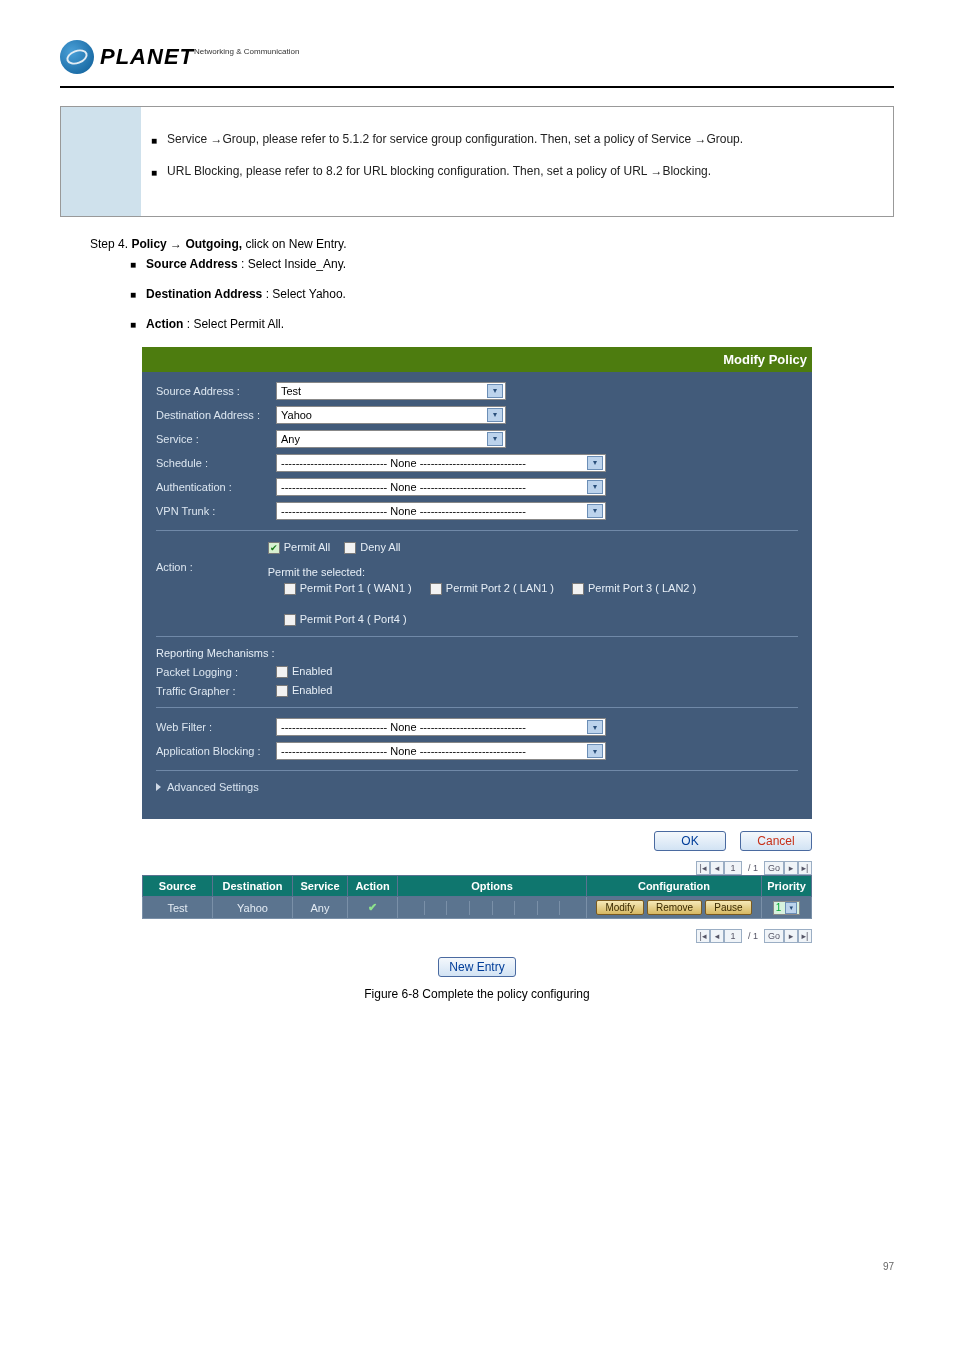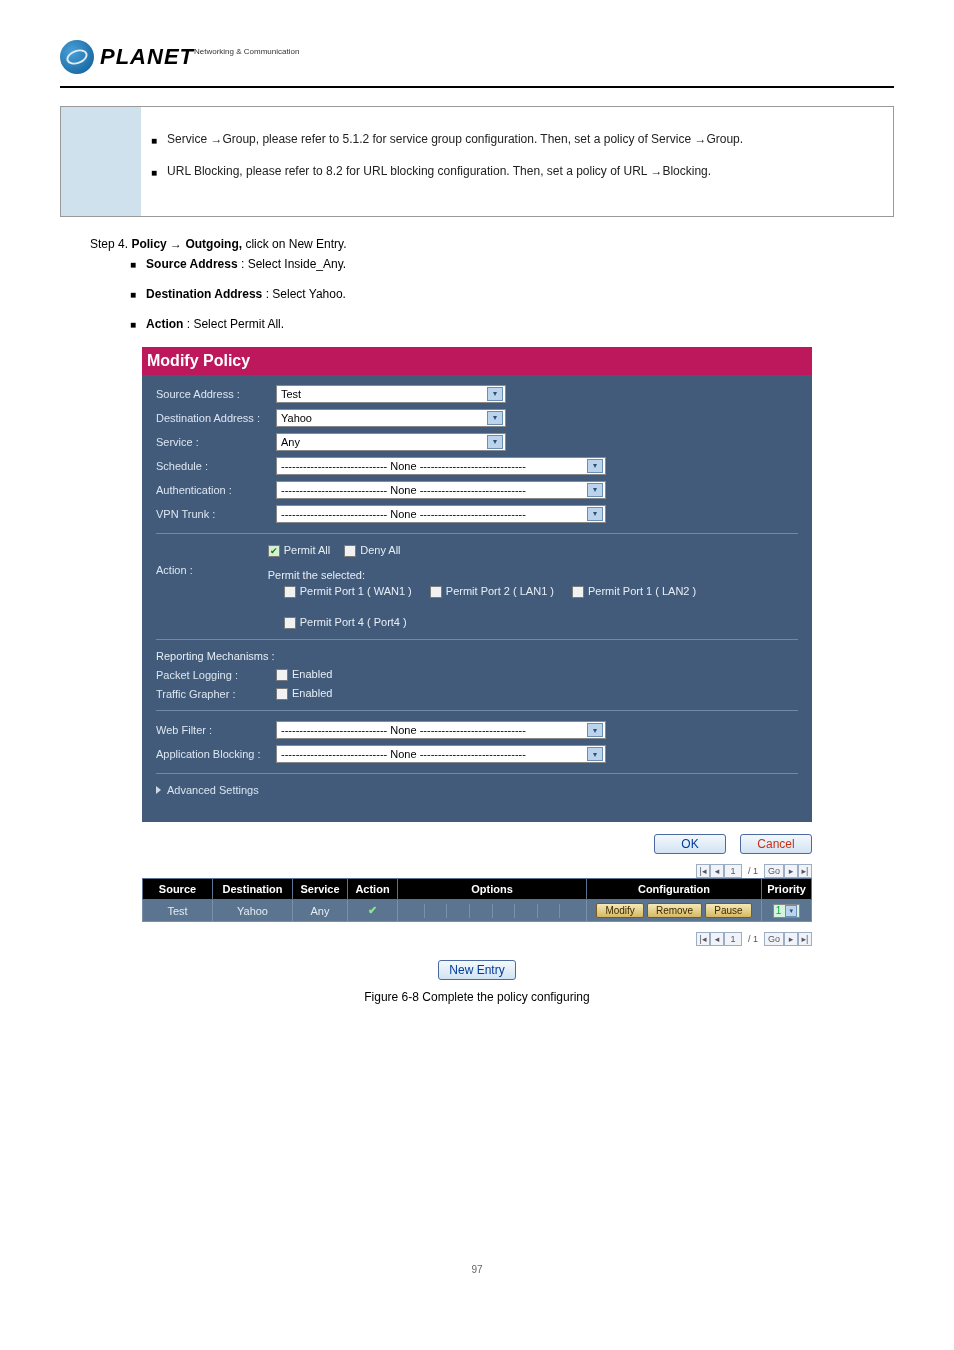--- a/index.html
+++ b/index.html
@@ -63,26 +63,26 @@
 
   
   .panel {
     background:#425b7a;
     color:#e6eef6;
     font-size:11px;
     width:670px;
     margin:4px auto 0;
   }
   .panel-title {
-    background:#be185d;
+    background:#4d7c0f;
     color:#fff;
-    text-align:left;
+    text-align:right;
     padding:5px;
     font-weight:bold;
-    font-size:16px;
+    font-size:13px;
   }
   .panel-body { padding:10px 14px 26px; }
   .frow { display:flex; align-items:center; margin-bottom:6px; }
   .flabel { width:120px; color:#dce6f0; }
   .fselect {
     height:18px;
     background:#fff;
     color:#000;
     border:1px solid #888;
     display:flex;
@@ -130,39 +130,39 @@
   .btn.cancel{ color:#c73018; }
 
   .caption { text-align:center; font-size:12px; margin-top:10px; }
 
   
   .pager { width:670px; margin:10px auto 0; display:flex; justify-content:flex-end; gap:0; font-size:9px; }
   .pgcell { border:1px solid #9baec4; width:14px; height:14px; display:flex;align-items:center;justify-content:center; background:#f0f4f8; color:#556; }
 
   table.res { width:670px; margin:0 auto; border-collapse:collapse; font-size:11px; }
   table.res th {
-    background:#000000; color:#fff; padding:4px; font-weight:bold; border:1px solid #5a7290;
+    background:#0f766e; color:#fff; padding:4px; font-weight:bold; border:1px solid #5a7290;
   }
   table.res td {
     background:#5b748f; color:#e4ecf4; padding:3px 4px; border:1px solid #7a90a8; text-align:center;
   }
   .cfg-btn {
     display:inline-block; padding:1px 8px; font-size:10px;
     border:1px solid #7a5a20; border-radius:2px;
     background:linear-gradient(#f6e9b8,#d6b862); color:#3a2a00;
   }
   .pri-sel {
     display:inline-flex; align-items:center; background:#d7f2de; color:#0a3;
     border:1px solid #888; font-size:10px; padding:0 2px;
   }
   .pri-sel .dd2{ margin-left:4px; width:12px;height:12px; background:#bcd3ec; border:1px solid #6b8eb6; font-size:7px; display:flex;align-items:center;justify-content:center; color:#2a4f7a; }
 
   .new-entry { display:flex; justify-content:center; margin-top:14px; }
 
-  .footer-page { text-align:center; font-size:10px; color:#666; margin-top:260px; }
+  .footer-page { text-align:right; font-size:10px; color:#666; margin-top:260px; }
 </style>
 </head>
 <body>
 <div class="page">
 
   <div class="logo-wrap">
     <div class="logo">
       <div class="logo-icon"></div>
       <div class="logo-text">
         <span class="logo-title">PLANET</span>
@@ -266,21 +266,21 @@
         <span class="flabel" style="margin-top:20px;">Action :</span>
         <div>
           <div class="action-row">
             <span><span class="cb sel">✔</span><span>Permit All</span></span>
             <span><span class="cb"></span><span>Deny All</span></span>
           </div>
           <div style="margin-top:12px;">Permit the selected:</div>
           <div class="permits">
             <span><span class="cb"></span><span>Permit Port  1  ( WAN1 )</span></span>
             <span><span class="cb"></span><span>Permit Port  2  ( LAN1 )</span></span>
-            <span><span class="cb"></span><span>Permit Port  1  ( LAN2 )</span></span>
+            <span><span class="cb"></span><span>Permit Port  3  ( LAN2 )</span></span>
             <span><span class="cb"></span><span>Permit Port  4  ( Port4 )</span></span>
           </div>
         </div>
       </div>
 
       <hr class="hr-sep">
       <div>Reporting Mechanisms :</div>
       <div class="frow" style="margin-top:6px;">
         <span class="flabel">Packet Logging :</span>
         <span><span class="cb"></span><span>Enabled</span></span>

